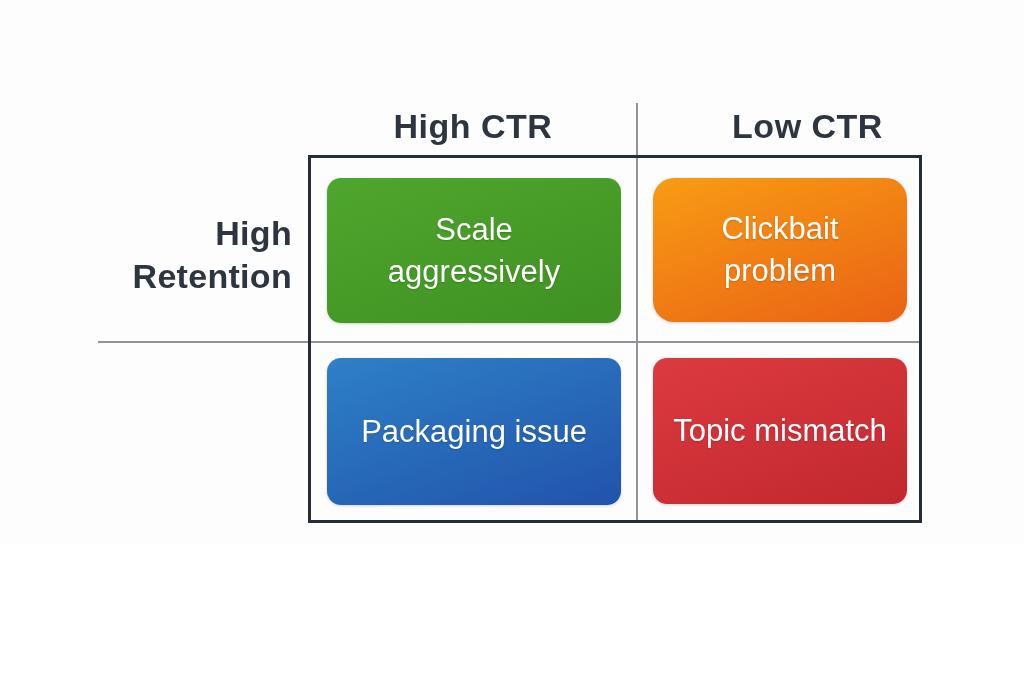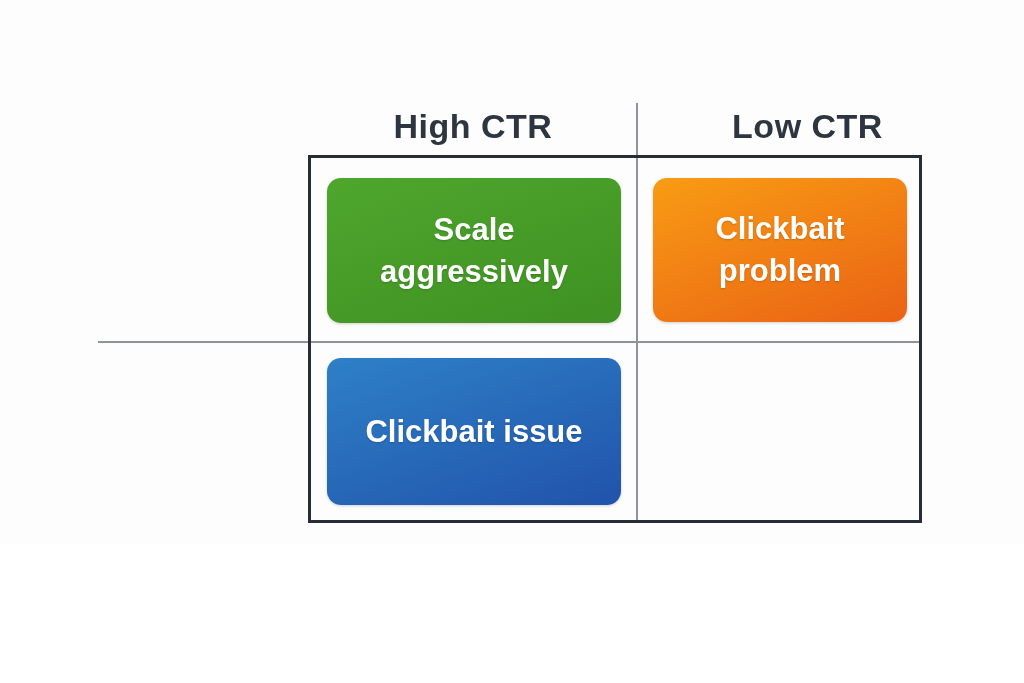--- a/index.html
+++ b/index.html
@@ -67,47 +67,51 @@
     border-radius: 14px;
     display: flex;
     align-items: center;
     justify-content: center;
     text-align: center;
     z-index: 4;
     box-shadow: 0 1px 3px rgba(0,0,0,0.18);
   }
   .cell .cell-label {
     color: #ffffff;
-    font-size: 31px; font-weight: 700;
+    font-size: 31px; font-weight: 400;
     line-height: 42px;
     text-shadow: 0 1px 2px rgba(0,0,0,0.18);
   }
   .cell.q0 { left: 327px; top: 178px; width: 294px; height: 145px; }
-  .cell.q1 { left: 653px; top: 178px; width: 254px; height: 144px; }
+  .cell.q1 { left: 653px; top: 178px; width: 254px; height: 144px; border-radius: 21px; }
   .cell.q2 { left: 327px; top: 358px; width: 294px; height: 147px; }
   .cell.q3 { left: 653px; top: 358px; width: 254px; height: 146px; }
   .cell.q0 .cell-label, .cell.q2 .cell-label { max-width: 240px; }
   .cell.q1 .cell-label, .cell.q3 .cell-label { max-width: 216px; }
 </style>
 </head>
 <body>
 
 <div class="canvas">
 
   <div class="v-divider"></div>
   <div class="h-divider"></div>
   <div class="grid-box"></div>
 
   <div class="col-header c0">High CTR</div>
   <div class="col-header c1">Low CTR</div>
 
+  <div class="row-header r0">High Retention</div>
 
   <div class="cell q0" style="background: linear-gradient(160deg, rgb(79, 166, 45), rgb(62, 145, 34));">
     <div class="cell-label">Scale aggressively</div>
   </div>
   <div class="cell q1" style="background: linear-gradient(160deg, rgb(248, 156, 20), rgb(234, 98, 20));">
     <div class="cell-label">Clickbait problem</div>
   </div>
   <div class="cell q2" style="background: linear-gradient(160deg, rgb(46, 128, 199), rgb(33, 83, 171));">
-    <div class="cell-label">Clickbait issue</div>
+    <div class="cell-label">Packaging issue</div>
+  </div>
+  <div class="cell q3" style="background: linear-gradient(160deg, rgb(220, 58, 64), rgb(194, 40, 47));">
+    <div class="cell-label">Topic mismatch</div>
   </div>
 
 </div>
 
 </body></html>

